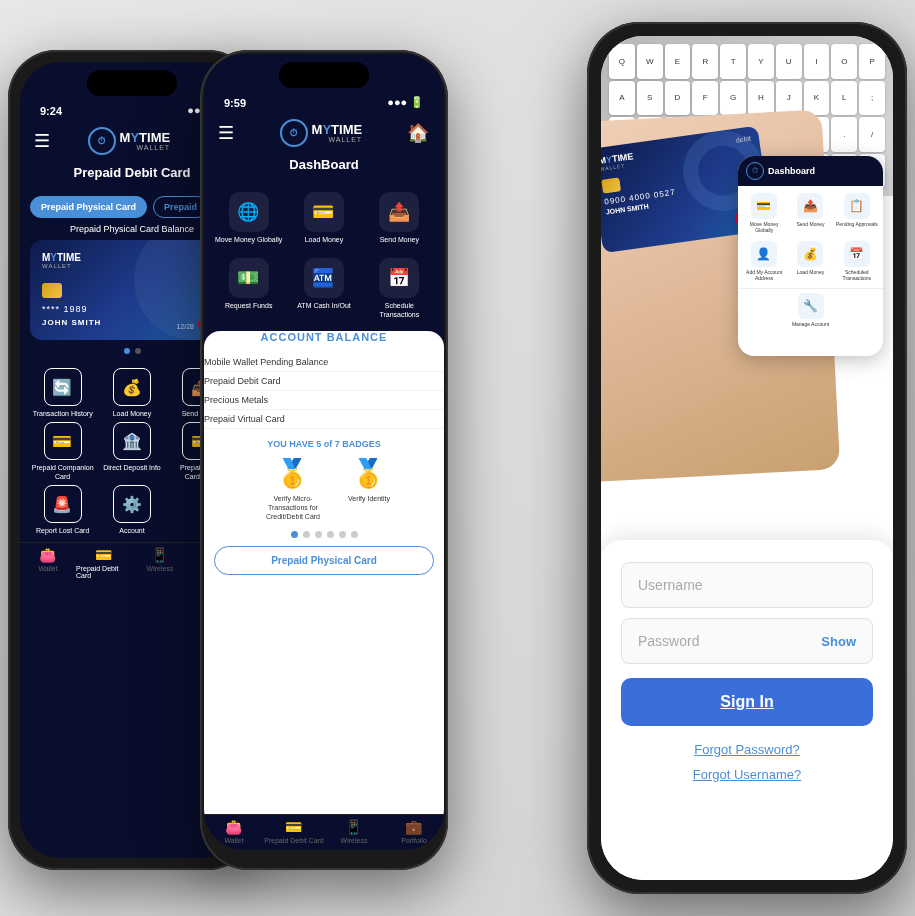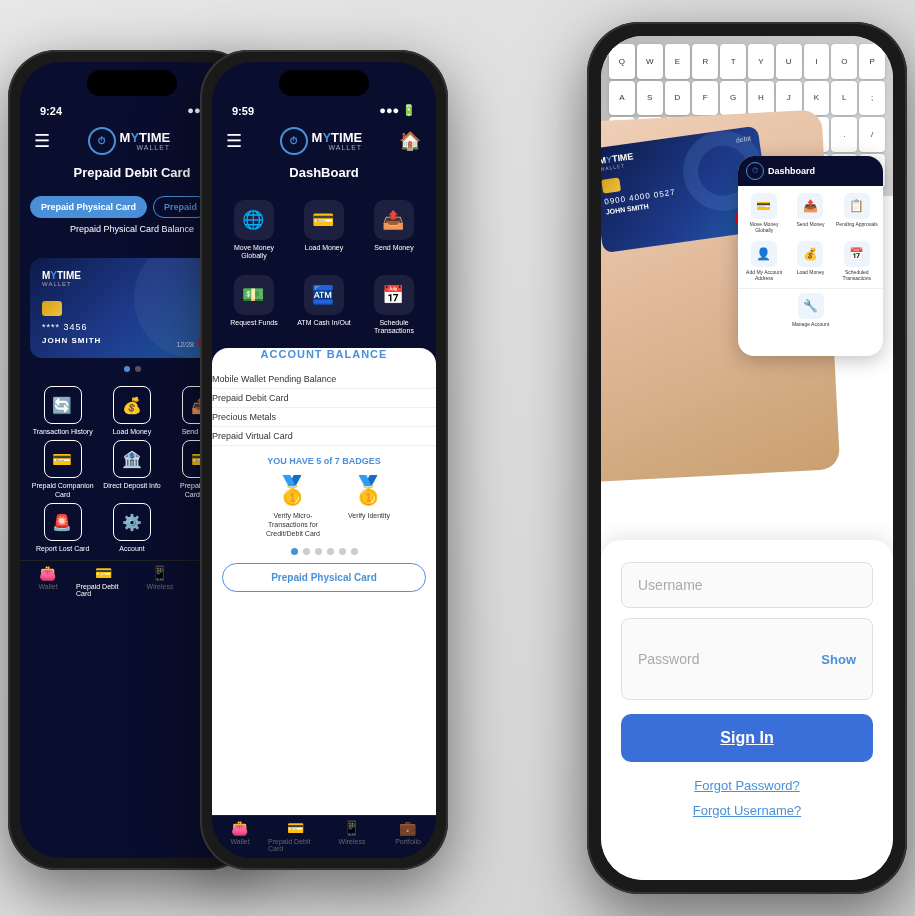--- a/index.html
+++ b/index.html
@@ -61,21 +61,21 @@
     
     .phone-middle {
       width: 248px;
       height: 820px;
       left: 200px;
       top: 48px;
       z-index: 3;
     }
 
     .phone-middle .phone-screen {
-      margin: 12px;
+      margin: 4px;
       height: 796px;
       background: #0a0e2e;
     }
 
     
     .phone-right {
       width: 320px;
       height: 870px;
       right: 10px;
       top: 20px;
@@ -184,21 +184,21 @@
     .card-tab.active {
       background: #4a90d9;
       color: #fff;
     }
 
     
     .balance-label {
       color: #fff;
       font-size: 9px;
       text-align: center;
-      margin-bottom: 24px;
+      margin-bottom: 6px;
       padding: 0 11px;
     }
 
     
     .credit-card {
       margin: 0 10px;
       border-radius: 12px;
       background: linear-gradient(135deg, #0d1b4b 0%, #1e3a8a 50%, #1e5fa8 100%);
       padding: 12px;
       height: 100px;
@@ -647,21 +647,21 @@
 
         <div class="credit-card">
           <div class="card-logo-area">
             <div>
               <div style="color:#fff; font-size:10px; font-weight:700;">M<span style="color:#4a90d9">Y</span>TIME</div>
               <div style="color:#aaa; font-size:6px; letter-spacing:1px;">WALLET</div>
             </div>
             <div style="color:#fff; font-size:8px;">debit</div>
           </div>
           <div class="card-chip"></div>
-          <div class="card-number">**** 3456</div>
+          <div class="card-number">**** 1989</div>
           <div class="card-name">JOHN SMITH</div>
           <div class="card-expiry">12/28</div>
           <div class="mastercard-logo">
             <div class="mc-circle mc-red"></div>
             <div class="mc-circle mc-orange"></div>
           </div>
         </div>
 
         <div class="dots">
           <div class="dot active"></div>
@@ -930,21 +930,21 @@
           </div>
         </div>
       </div>
 
       <div class="login-form" style="position:absolute; bottom:0; left:0; right:0; background:#fff; border-radius:20px 20px 0 0; padding:22px 20px 20px; box-shadow:0 -4px 20px rgba(0,0,0,0.1);">
 
         <div class="login-field" style="border:1px solid #e0e0e0; border-radius:8px; padding:14px 16px; margin-bottom:10px; background:#fafafa;">
           <span class="field-placeholder" style="color:#aaa; font-size:14px;">Username</span>
         </div>
 
-        <div class="login-field" style="border:1px solid #e0e0e0; border-radius:8px; padding:32px 16px; margin-bottom:14px; background:#fafafa; display:flex; justify-content:space-between; align-items:center;">
+        <div class="login-field" style="border:1px solid #e0e0e0; border-radius:8px; padding:14px 16px; margin-bottom:14px; background:#fafafa; display:flex; justify-content:space-between; align-items:center;">
           <span class="field-placeholder" style="color:#aaa; font-size:14px;">Password</span>
           <span class="show-btn" style="color:#4a90d9; font-size:13px; font-weight:600;">Show</span>
         </div>
 
         <div class="sign-in-btn" style="background:#3a6ed8; color:#fff; border-radius:10px; padding:15px; text-align:center; font-size:16px; font-weight:700; margin-bottom:16px; text-decoration:underline;">Sign In</div>
 
         <div class="forgot-link" style="color:#4a90d9; font-size:13px; text-align:center; margin-bottom:10px; text-decoration:underline;">Forgot Password?</div>
 
         <div class="forgot-link" style="color:#4a90d9; font-size:13px; text-align:center; text-decoration:underline;">Forgot Username?</div>
       </div>

